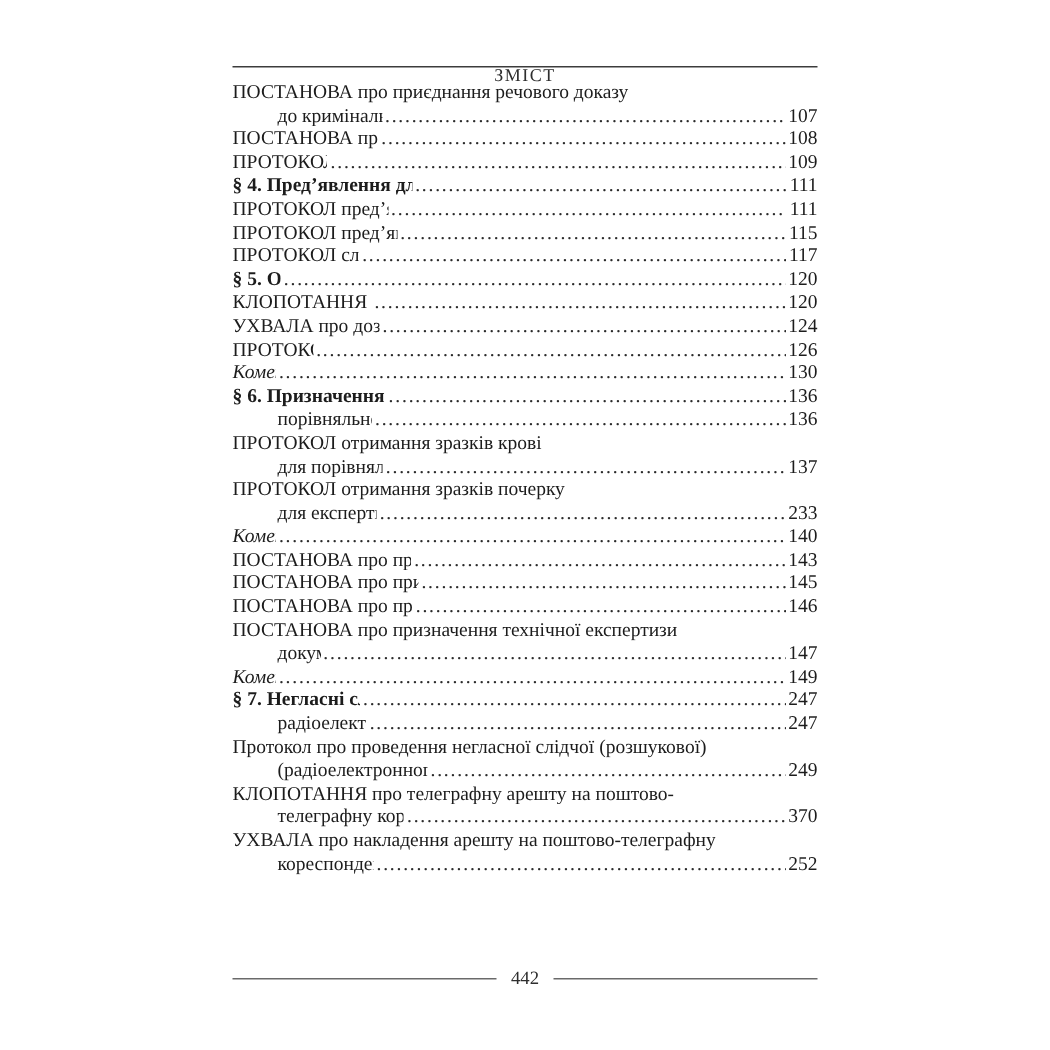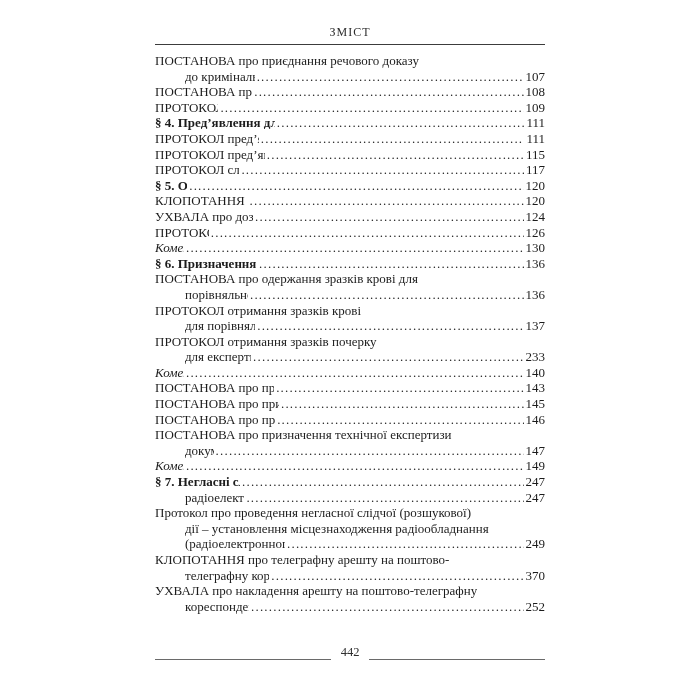--- a/index.html
+++ b/index.html
@@ -11,21 +11,21 @@
     position: relative;
     width: 700px;
     height: 700px;
     background: #ffffff;
     font-family: "Liberation Serif", "DejaVu Serif", serif;
     color: #1c1c1c;
     overflow: hidden;
   }
   .running-head {
     position: absolute;
-    top: 25px;
+    top: 43px;
     left: 155px;
     width: 390px;
     text-align: center;
     font-size: 12px;
     letter-spacing: 1px;
     color: #2e2e2e;
   }
   .head-rule {
     position: absolute;
     top: 44px;
@@ -73,21 +73,21 @@
   .pg {
     flex: 0 0 auto;
     text-align: center;
   }
   .footer {
     position: absolute;
     top: 645px;
     left: 155px;
     width: 390px;
     display: flex;
-    align-items: flex-end;
+    align-items: center;
     font-size: 12.5px;
     color: #2e2e2e;
   }
   .footer .rule {
     flex: 1 1 auto;
     border-top: 1px solid #6a6a6a;
     height: 0;
   }
   .footer .num {
     flex: 0 0 auto;
@@ -162,23 +162,20 @@
       <div class="toc-line italic">
         <span class="t">Коментар</span>
         <span class="dots"></span>
         <span class="pg">130</span>
       </div>
       <div class="toc-line bold">
         <span class="t">§ 6. Призначення та проведення експертизи</span>
         <span class="dots"></span>
         <span class="pg">136</span>
       </div>
-      <div class="toc-line">
-        <span class="t">ПОСТАНОВА про одержання зразків крові для</span>
-      </div>
       <div class="toc-line indent">
         <span class="t">порівняльного дослідження</span>
         <span class="dots"></span>
         <span class="pg">136</span>
       </div>
       <div class="toc-line">
         <span class="t">ПРОТОКОЛ отримання зразків крові</span>
       </div>
       <div class="toc-line indent">
         <span class="t">для порівняльного дослідження</span>
@@ -231,23 +228,20 @@
         <span class="dots"></span>
         <span class="pg">247</span>
       </div>
       <div class="toc-line indent">
         <span class="t">радіоелектронного засобу</span>
         <span class="dots"></span>
         <span class="pg">247</span>
       </div>
       <div class="toc-line">
         <span class="t">Протокол про проведення негласної слідчої (розшукової)</span>
-      </div>
-      <div class="toc-line indent">
-        <span class="t">дії – установлення місцезнаходження радіообладнання</span>
       </div>
       <div class="toc-line indent">
         <span class="t">(радіоелектронного засобу) та отримані результати</span>
         <span class="dots"></span>
         <span class="pg">249</span>
       </div>
       <div class="toc-line">
         <span class="t">КЛОПОТАННЯ про телеграфну арешту на поштово-</span>
       </div>
       <div class="toc-line indent">

